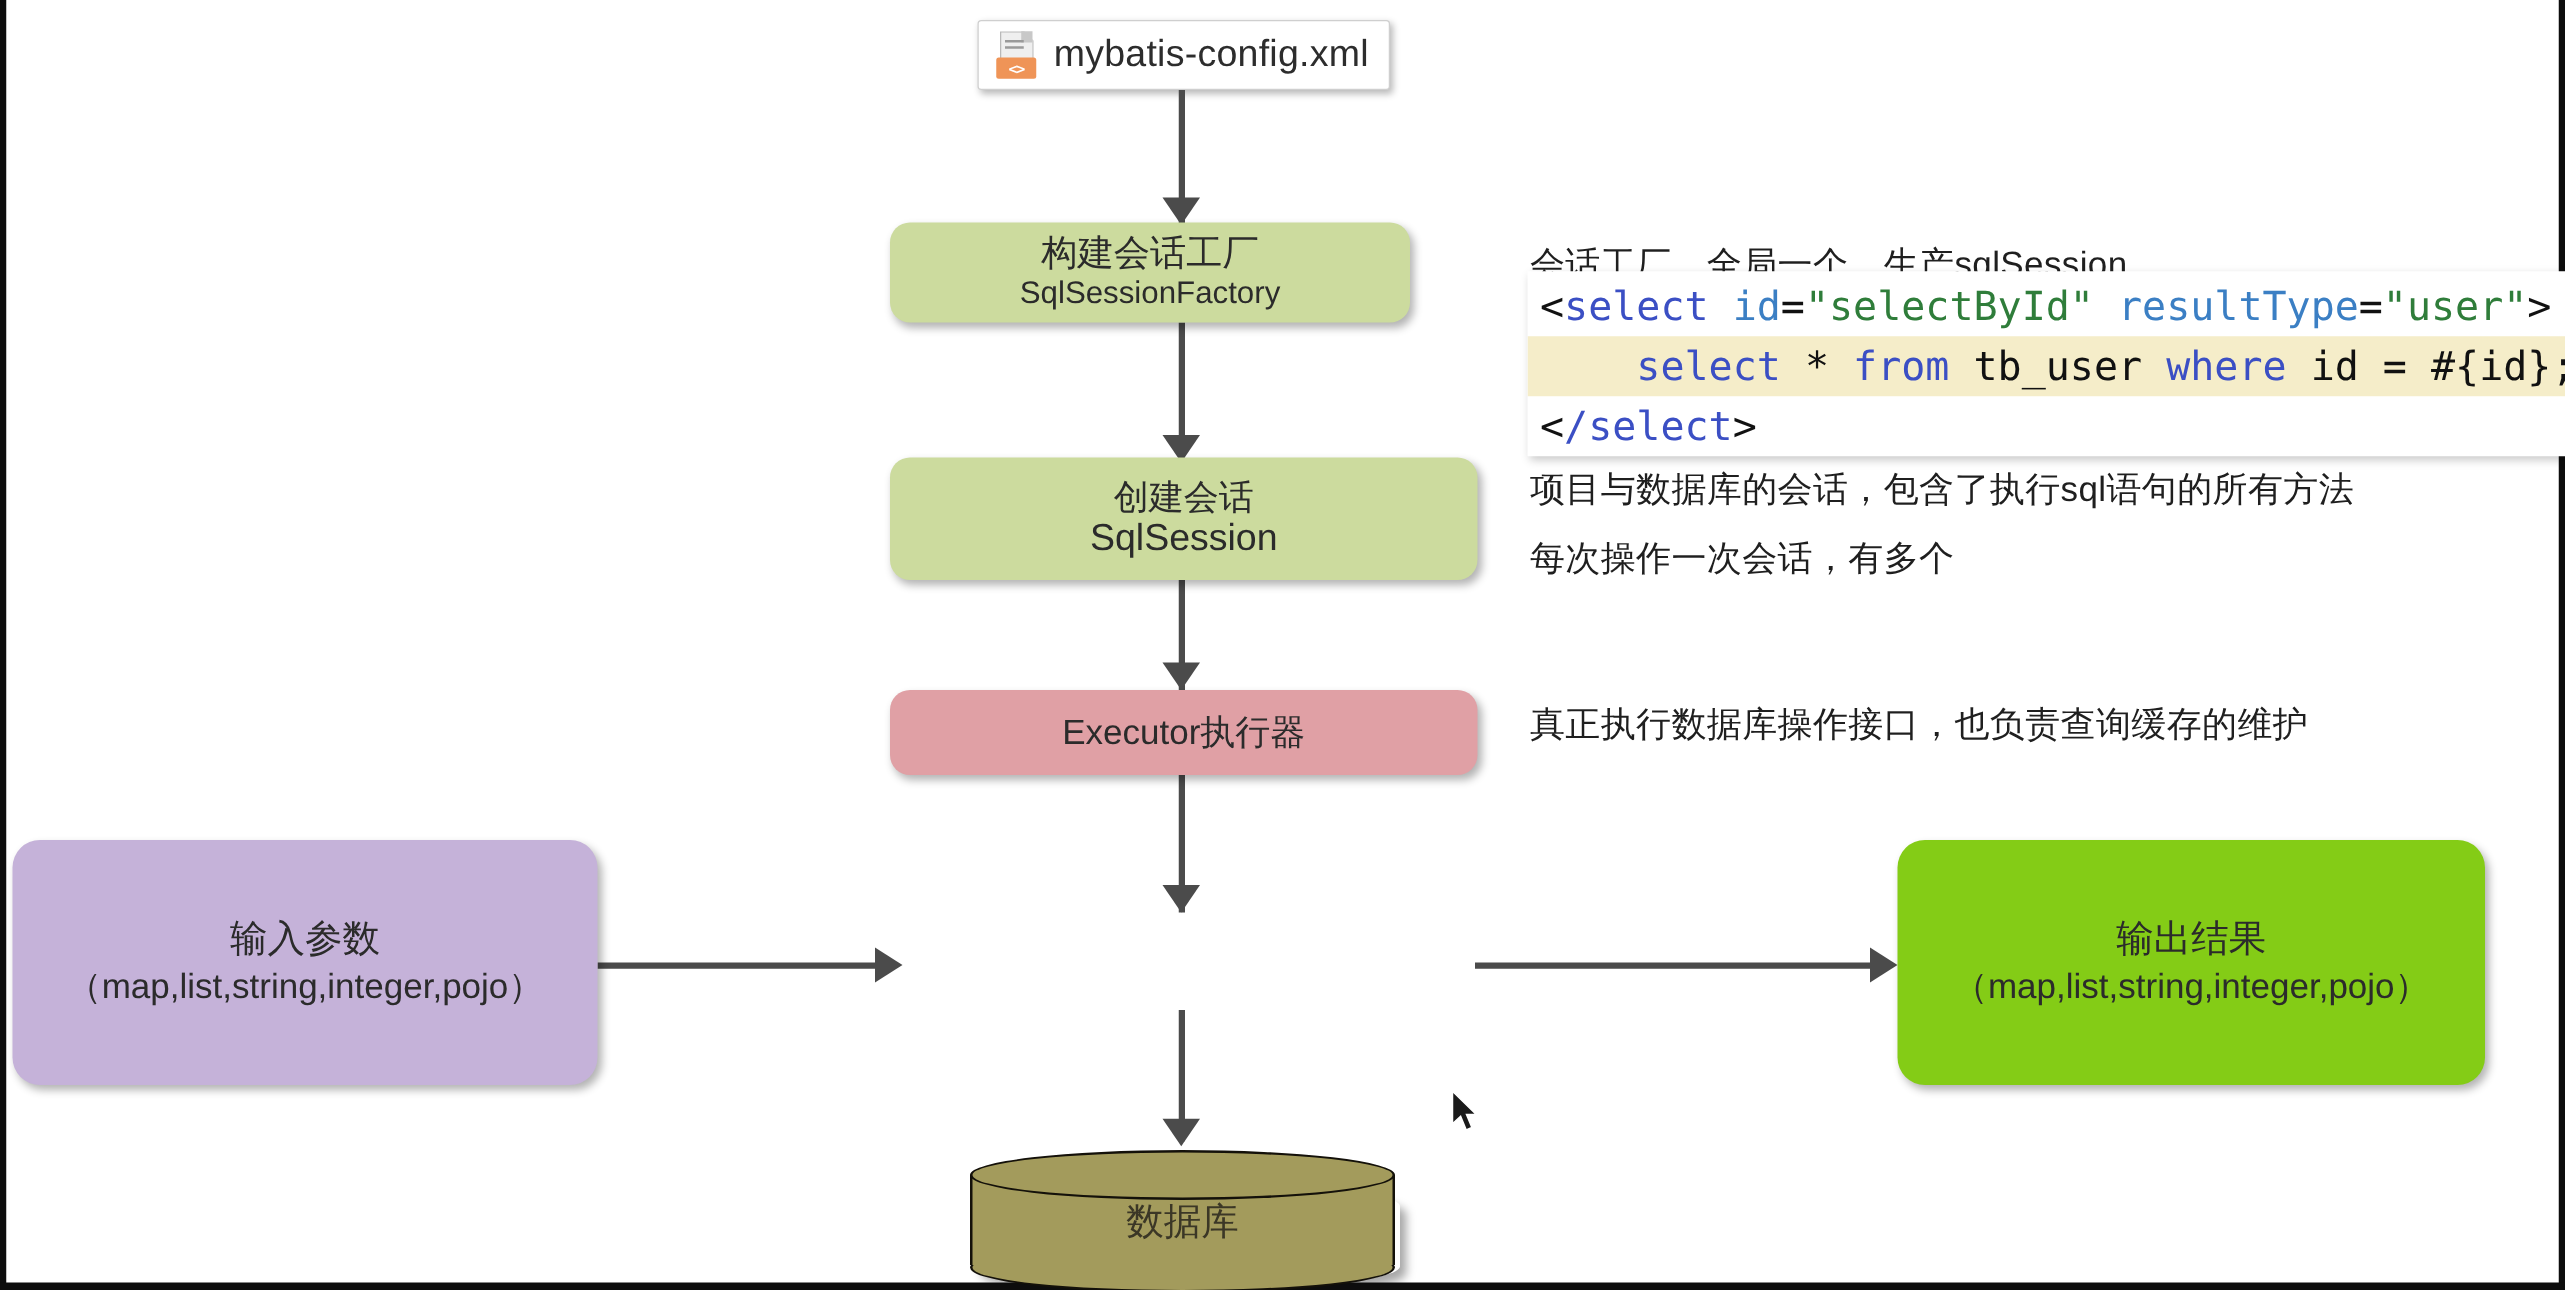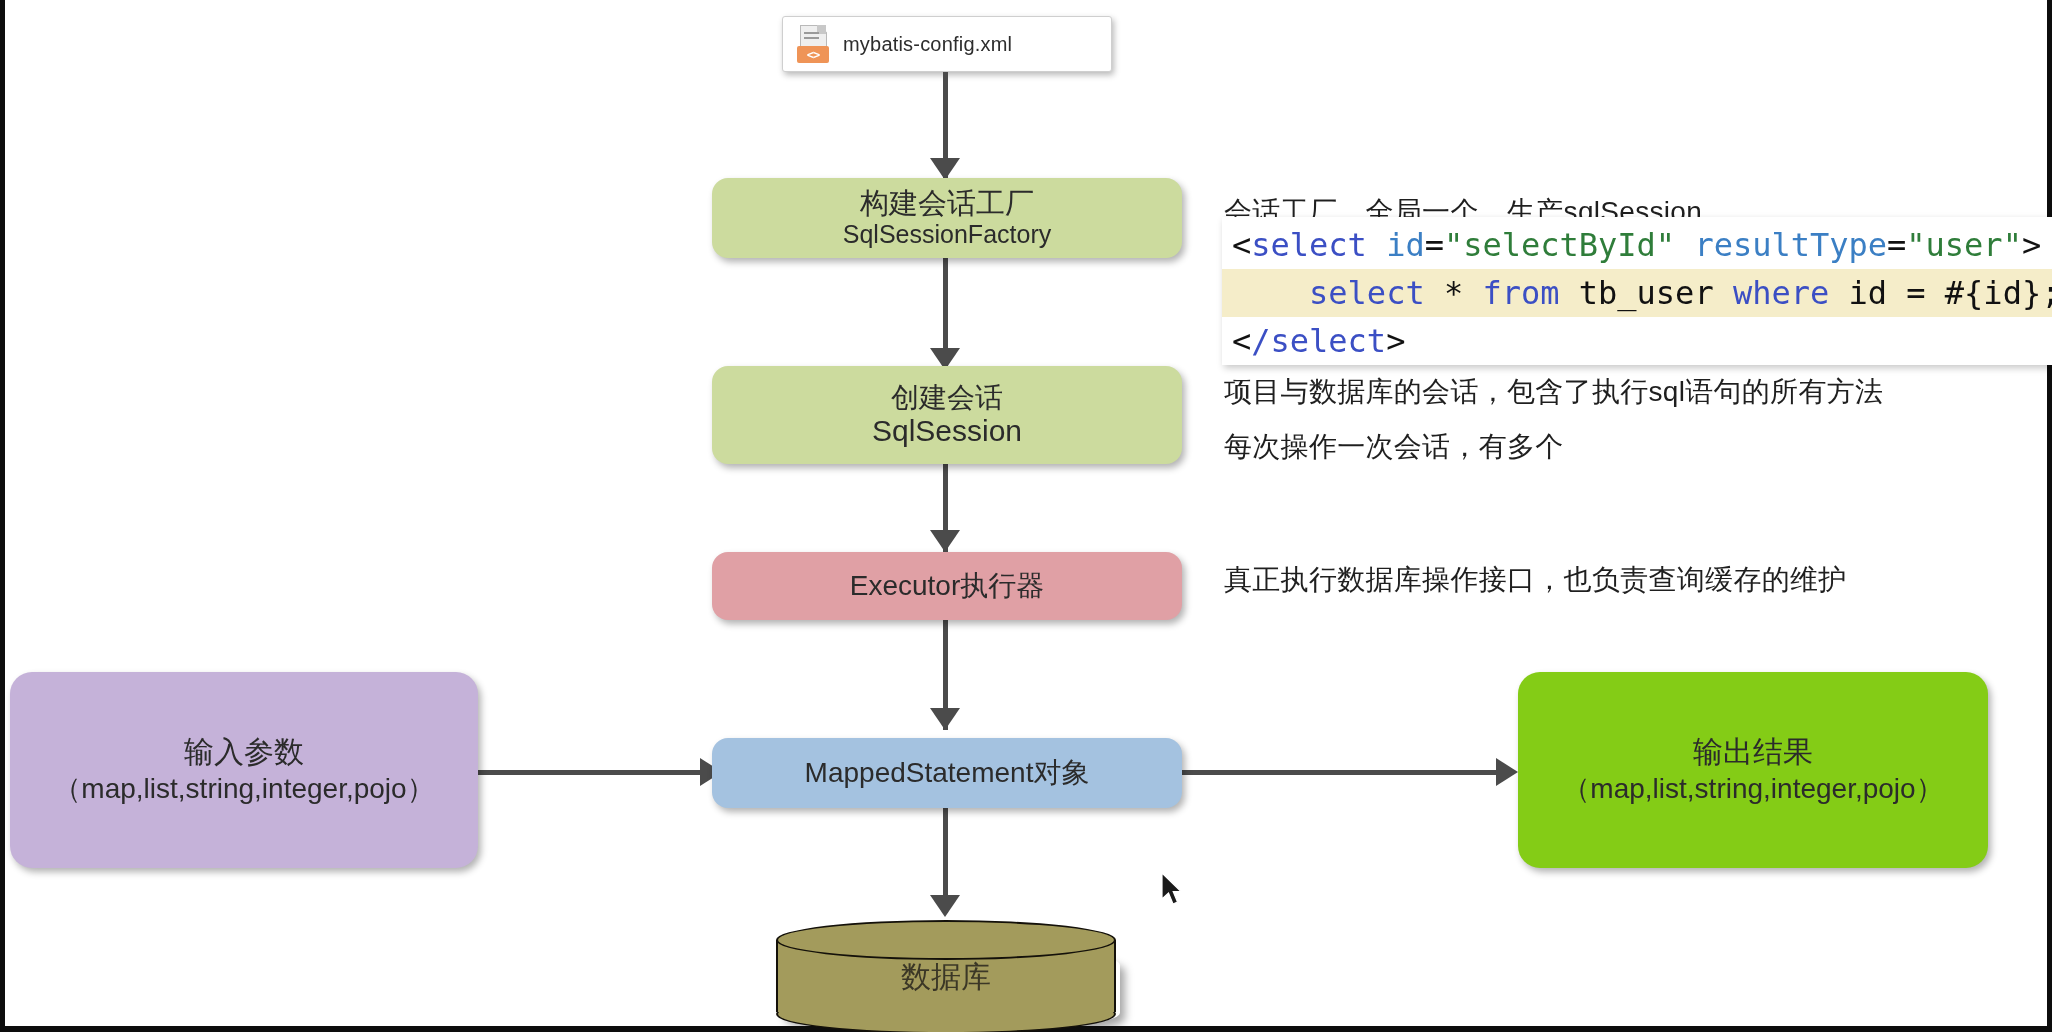--- a/index.html
+++ b/index.html
@@ -45,21 +45,21 @@
     background:#ffffff;
     border:1px solid #cfcfcf;
     border-radius:3px;
     box-shadow:2px 3px 6px rgba(0,0,0,0.28);
     display:flex;
     align-items:center;
     padding-left:14px;
     gap:12px;
   }
   .filechip .fname{
-    font-size:20px;
+    font-size:30px;
     color:#2d2d2d;
     letter-spacing:.2px;
     white-space:nowrap;
   }
   .xmlicon{position:relative;width:34px;height:38px;flex:0 0 auto;}
   .xmlicon .sheet{
     position:absolute;left:3px;top:0;width:25px;height:27px;
     background:#efefef;border:1px solid #b9b9b9;
     clip-path:polygon(0 0,72% 0,100% 26%,100% 100%,0 100%);
   }
@@ -191,37 +191,34 @@
 
   <div class="vline" style="left:943px;top:808px;height:105px;"></div>
   <div class="arrow-down" style="left:930px;top:895px;"></div>
 
   <div class="hline" style="left:478px;top:770px;width:230px;"></div>
   <div class="arrow-right" style="left:700px;top:758px;"></div>
 
   <div class="hline" style="left:1180px;top:770px;width:322px;"></div>
   <div class="arrow-right" style="left:1496px;top:758px;"></div>
 
-  <div class="node node-green" style="left:712px;top:178px;width:470px;height:80px;font-size:29px;">
+  <div class="node node-green" style="left:712px;top:178px;width:416px;height:80px;font-size:29px;">
     <span class="l1">构建会话工厂</span>
     <span class="l2" style="font-size:25px;">SqlSessionFactory</span>
   </div>
 
   <div class="node node-green" style="left:712px;top:366px;width:470px;height:98px;font-size:28px;">
     <span class="l1">创建会话</span>
     <span class="l2" style="font-size:30px;">SqlSession</span>
   </div>
 
   <div class="node node-red" style="left:712px;top:552px;width:470px;height:68px;font-size:28px;">
     <span class="l1">Executor执行器</span>
   </div>
 
-  <div class="node node-blue" style="left:712px;top:738px;width:470px;height:70px;font-size:28px;">
-    <span class="l1">MappedStatement对象</span>
-  </div>
 
   <div class="node node-purple" style="left:10px;top:672px;width:468px;height:196px;font-size:30px;border-radius:22px;">
     <span class="l1">输入参数</span>
     <span class="l2" style="font-size:28px;margin-top:4px;">（map,list,string,integer,pojo）</span>
   </div>
 
   <div class="node node-orange" style="left:1518px;top:672px;width:470px;height:196px;font-size:30px;border-radius:22px;">
     <span class="l1">输出结果</span>
     <span class="l2" style="font-size:28px;margin-top:4px;">（map,list,string,integer,pojo）</span>
   </div>

